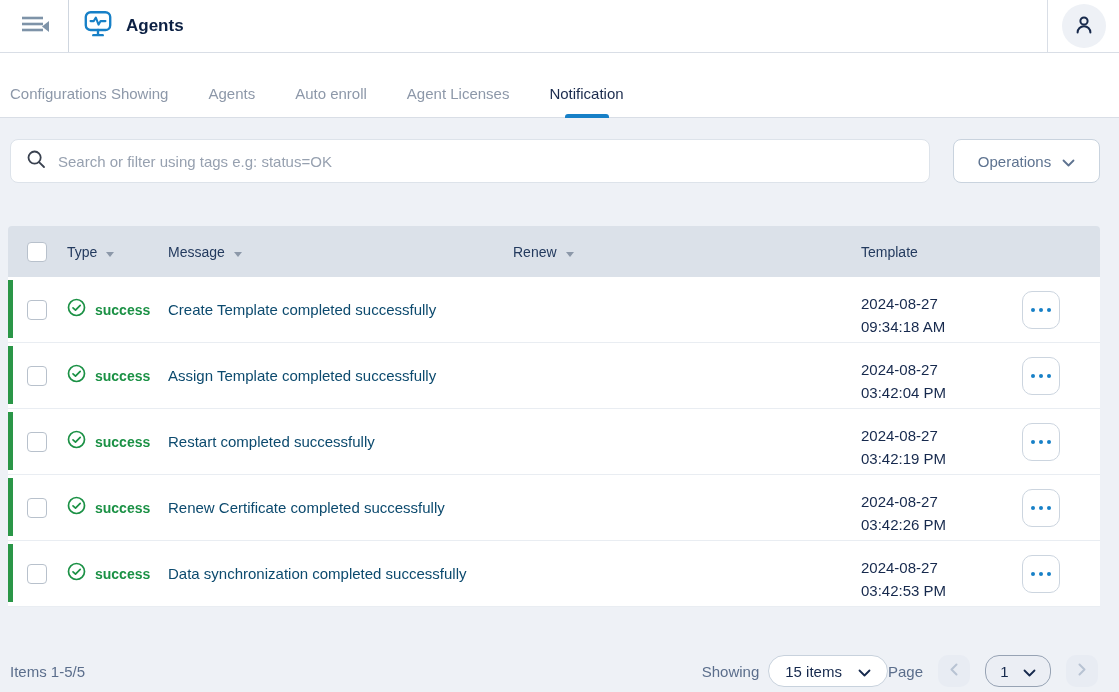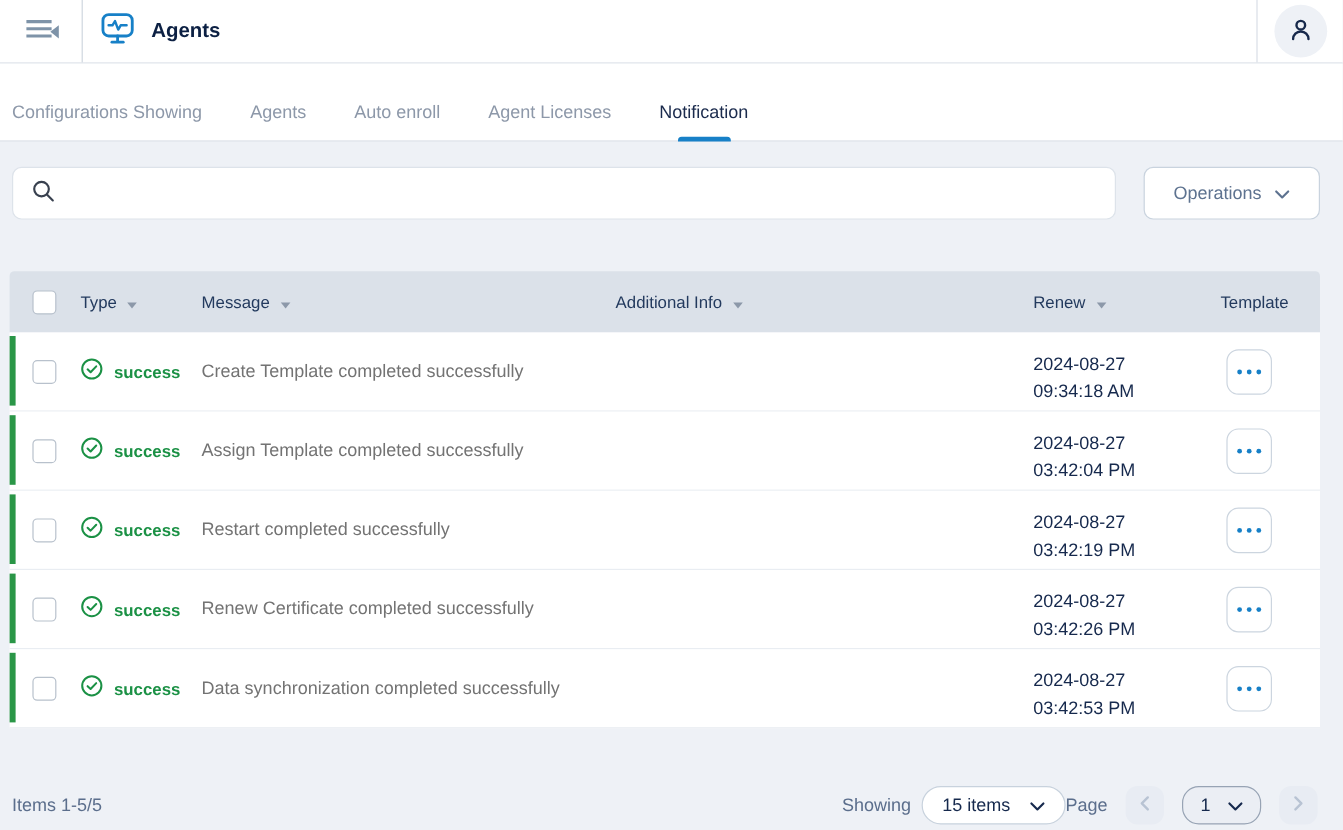--- a/index.html
+++ b/index.html
@@ -90,21 +90,21 @@
     background:#2a9647;
   }
   .cell { padding-left:8px; display:flex; align-items:center; }
   .cell.cb { padding-left:19px; }
   .cell.type { padding-left:15px; gap:9px; }
   .checkbox {
     width:20px; height:20px; background:#ffffff; border:1.5px solid #b8c1cc;
     border-radius:4px; cursor:pointer;
   }
   .type-label { font-size:14px; font-weight:bold; color:#1b9145; }
-  .msg { font-size:15px; color:#737373; }
+  .msg { font-size:15px; color:#0c4a6e; }
   .time-cell { display:block; font-size:15px; color:#16294d; line-height:23px; padding-top:10px; }
   .ellipsis-btn {
     width:38px; height:38px; margin-left:5px; background:#ffffff;
     border:1px solid #ccd5df; border-radius:10px; cursor:pointer;
     display:flex; align-items:center; justify-content:center; gap:4px;
   }
   .dot { width:4px; height:4px; border-radius:50%; background:#1780c7; }
   
   .footer {
     margin:auto 21px 5px 10px; height:32px; flex:0 0 auto;
@@ -186,20 +186,21 @@
 </nav>
 
 <div class="toolbar">
   <div class="search-box">
     <span>
       <svg width="20" height="20" viewBox="0 0 20 20" fill="none">
         <circle cx="8.6" cy="8.6" r="6.1" stroke="#39414f" stroke-width="1.8"></circle>
         <line x1="13.3" y1="13.3" x2="18" y2="18" stroke="#39414f" stroke-width="1.8" stroke-linecap="round"></line>
       </svg>
     </span>
+    <input type="text" placeholder="Search or filter using tags e.g: status=OK" style="">
   </div>
   <button class="operations-btn">
     <span>Operations</span>
     <span>
       <svg width="13" height="8" viewBox="0 0 13 8" fill="none">
         <path d="M1.5 1.5 L6.5 6.5 L11.5 1.5" stroke="#5e7390" stroke-width="1.8" stroke-linecap="round" stroke-linejoin="round"></path>
       </svg>
     </span>
   </button>
 </div>
@@ -209,24 +210,20 @@
   <div class="t-grid t-header">
     <div class="hcell cb">
         <span class="checkbox"></span>
       </div>
     <div class="hcell type">
       <span>Type</span>
       <span class="sort-arrow"></span>
     </div>
     <div class="hcell">
       <span>Message</span>
-      <span class="sort-arrow"></span>
-    </div>
-    <div class="hcell">
-      <span>Additional Info</span>
       <span class="sort-arrow"></span>
     </div>
     <div class="hcell">
       <span>Renew</span>
       <span class="sort-arrow"></span>
     </div>
     <div class="hcell actions">
       <span>Template</span>
     </div>
   </div>

